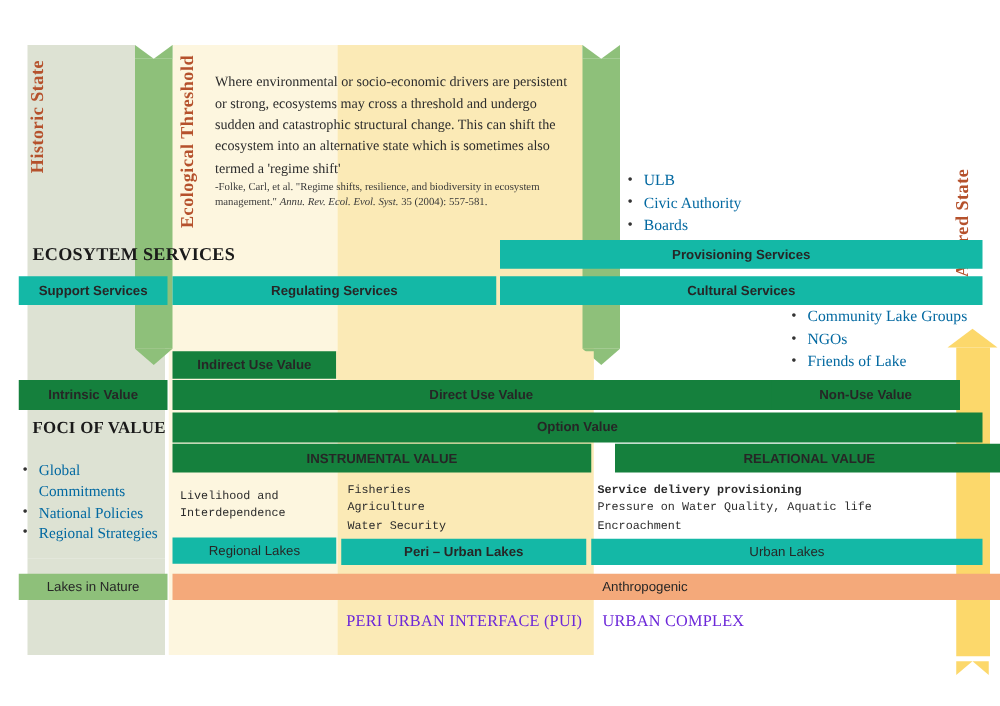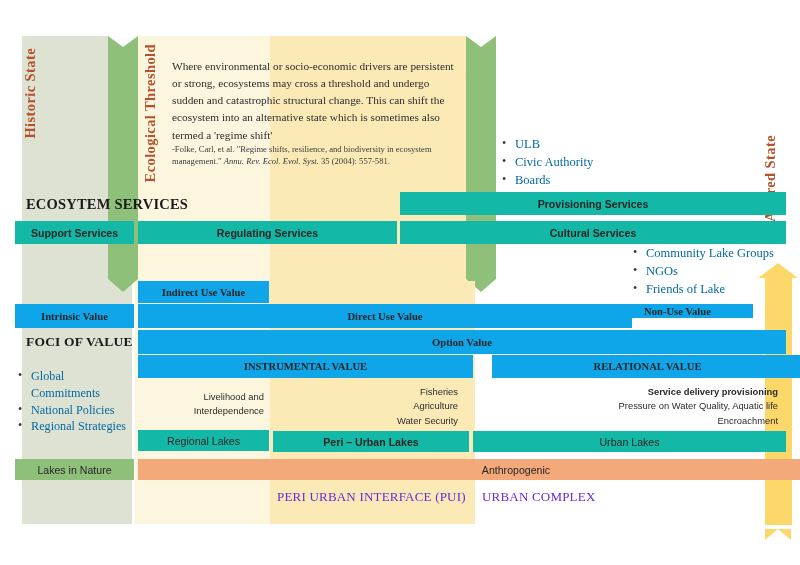--- a/index.html
+++ b/index.html
@@ -102,40 +102,40 @@
 
   
   .band {
     position: absolute;
     display: flex; align-items: center; justify-content: center;
     font-size: 10.6px; font-weight: bold; color: #262626;
     font-family: "Liberation Sans", sans-serif;
     text-align: center;
   }
   .grey   { background: #14b8a6; }
-  .yellow { background: #0ea5e9; font-family: Liberation Serif, serif; }
+  .yellow { background: #15803d; }
   .ylight { background: #fbeab6; }
   .ypale  { background: #fdf6df; }
   .green  { background: #8ec07a; }
   .orange { background: #f4a97a; }
 
   
   .sechead {
     position: absolute;
     font-family: "Liberation Serif", serif;
     font-weight: bold; color: #1a1a1a;
   }
   .sh-eco  { left: 26px; top: 196px; font-size: 14.5px; letter-spacing: .2px; }
   .sh-foci { left: 26px; top: 334px; font-size: 13.5px; letter-spacing: .2px; }
 
   
   .cell {
     position: absolute;
-    font-family: Liberation Sans, sans-serif;
-    font-size: 9.4px; line-height: 1.52; color: #2b2b2b; text-align: right;
+    font-family: Liberation Mono, monospace;
+    font-size: 9.4px; line-height: 1.52; color: #2b2b2b;
   }
   .cell b { font-weight: bold; }
 
   
   .slabel {
     position: absolute;
     font-family: "Liberation Serif", serif;
     font-size: 13px; color: #6d28d9; letter-spacing: .2px;
   }
 </style>
@@ -186,21 +186,21 @@
 
   <div class="band grey" style="left:15px; top:221px; width:119px; height:23px;">Support Services</div>
   <div class="band grey" style="left:138px; top:221px; width:259px; height:23px;">Regulating Services</div>
   <div class="band grey" style="left:400px; top:221px; width:386px; height:23px;">Cultural Services</div>
 
   <div class="band yellow" style="left:138px; top:281px; width:131px; height:22px;">Indirect Use Value</div>
   <div class="ylight" style="position:absolute; left:269px; top:281px; width:206px; height:22px;"></div>
 
   <div class="band yellow" style="left:15px; top:304px; width:119px; height:24px;">Intrinsic Value</div>
   <div class="band yellow" style="left:138px; top:304px; width:494px; height:24px;">Direct Use Value</div>
-  <div class="band yellow" style="left:602px; top:304px; width:151px; height:14px;">Non-Use Value</div>
+  <div class="band yellow" style="left:617px; top:304px; width:151px; height:24px;">Non-Use Value</div>
 
   <div class="sechead sh-foci">FOCI OF VALUE</div>
 
   <div class="band yellow" style="left:138px; top:330px; width:648px; height:24px;">Option Value</div>
 
   <div class="band yellow" style="left:138px; top:355px; width:335px; height:23px;">INSTRUMENTAL VALUE</div>
   <div class="band yellow" style="left:475px; top:355px; width:311px; height:23px;margin-left:17px;">RELATIONAL VALUE</div>
 
   <ul class="blist bl-commit">
     <li>Global Commitments</li>

